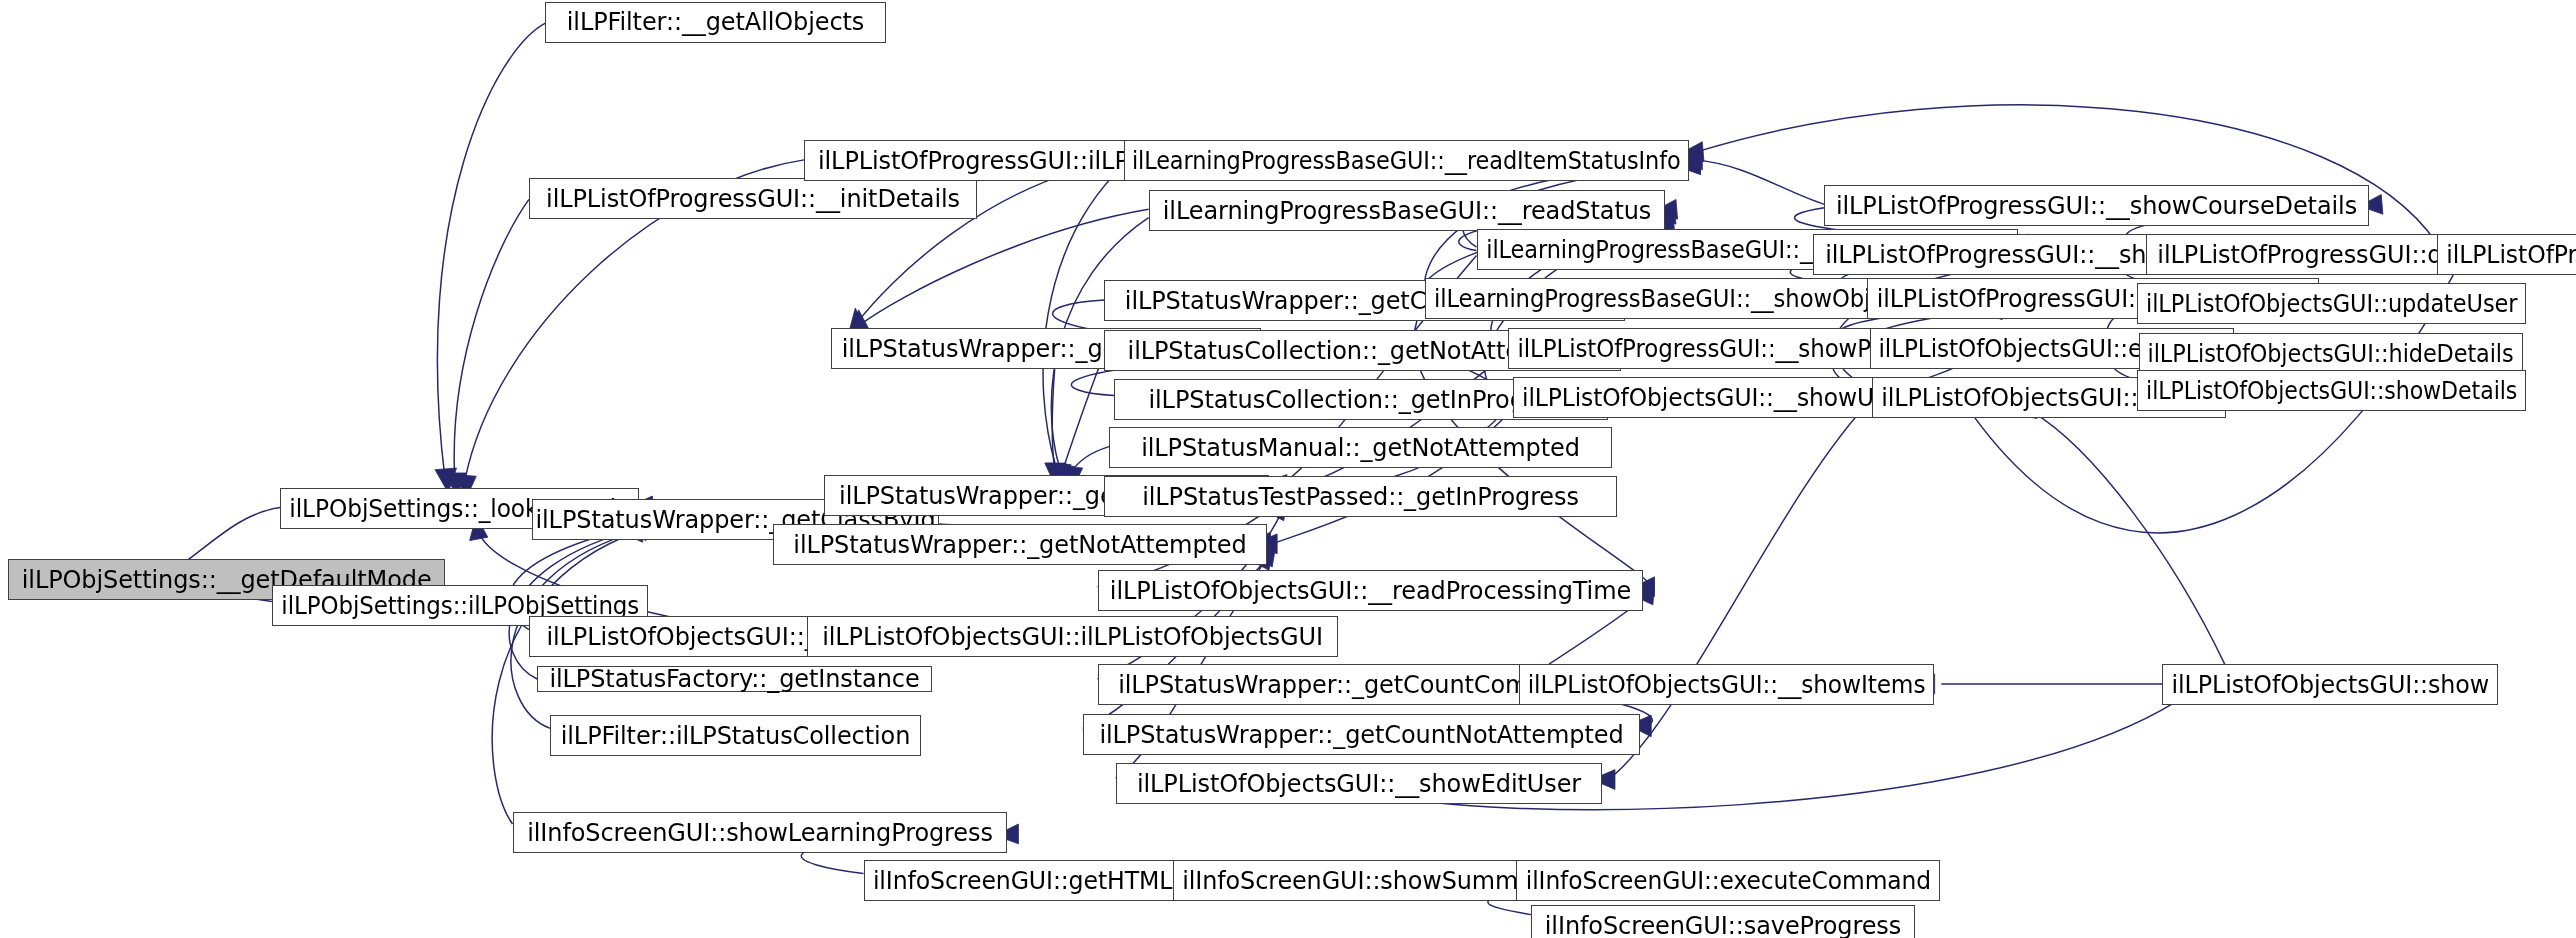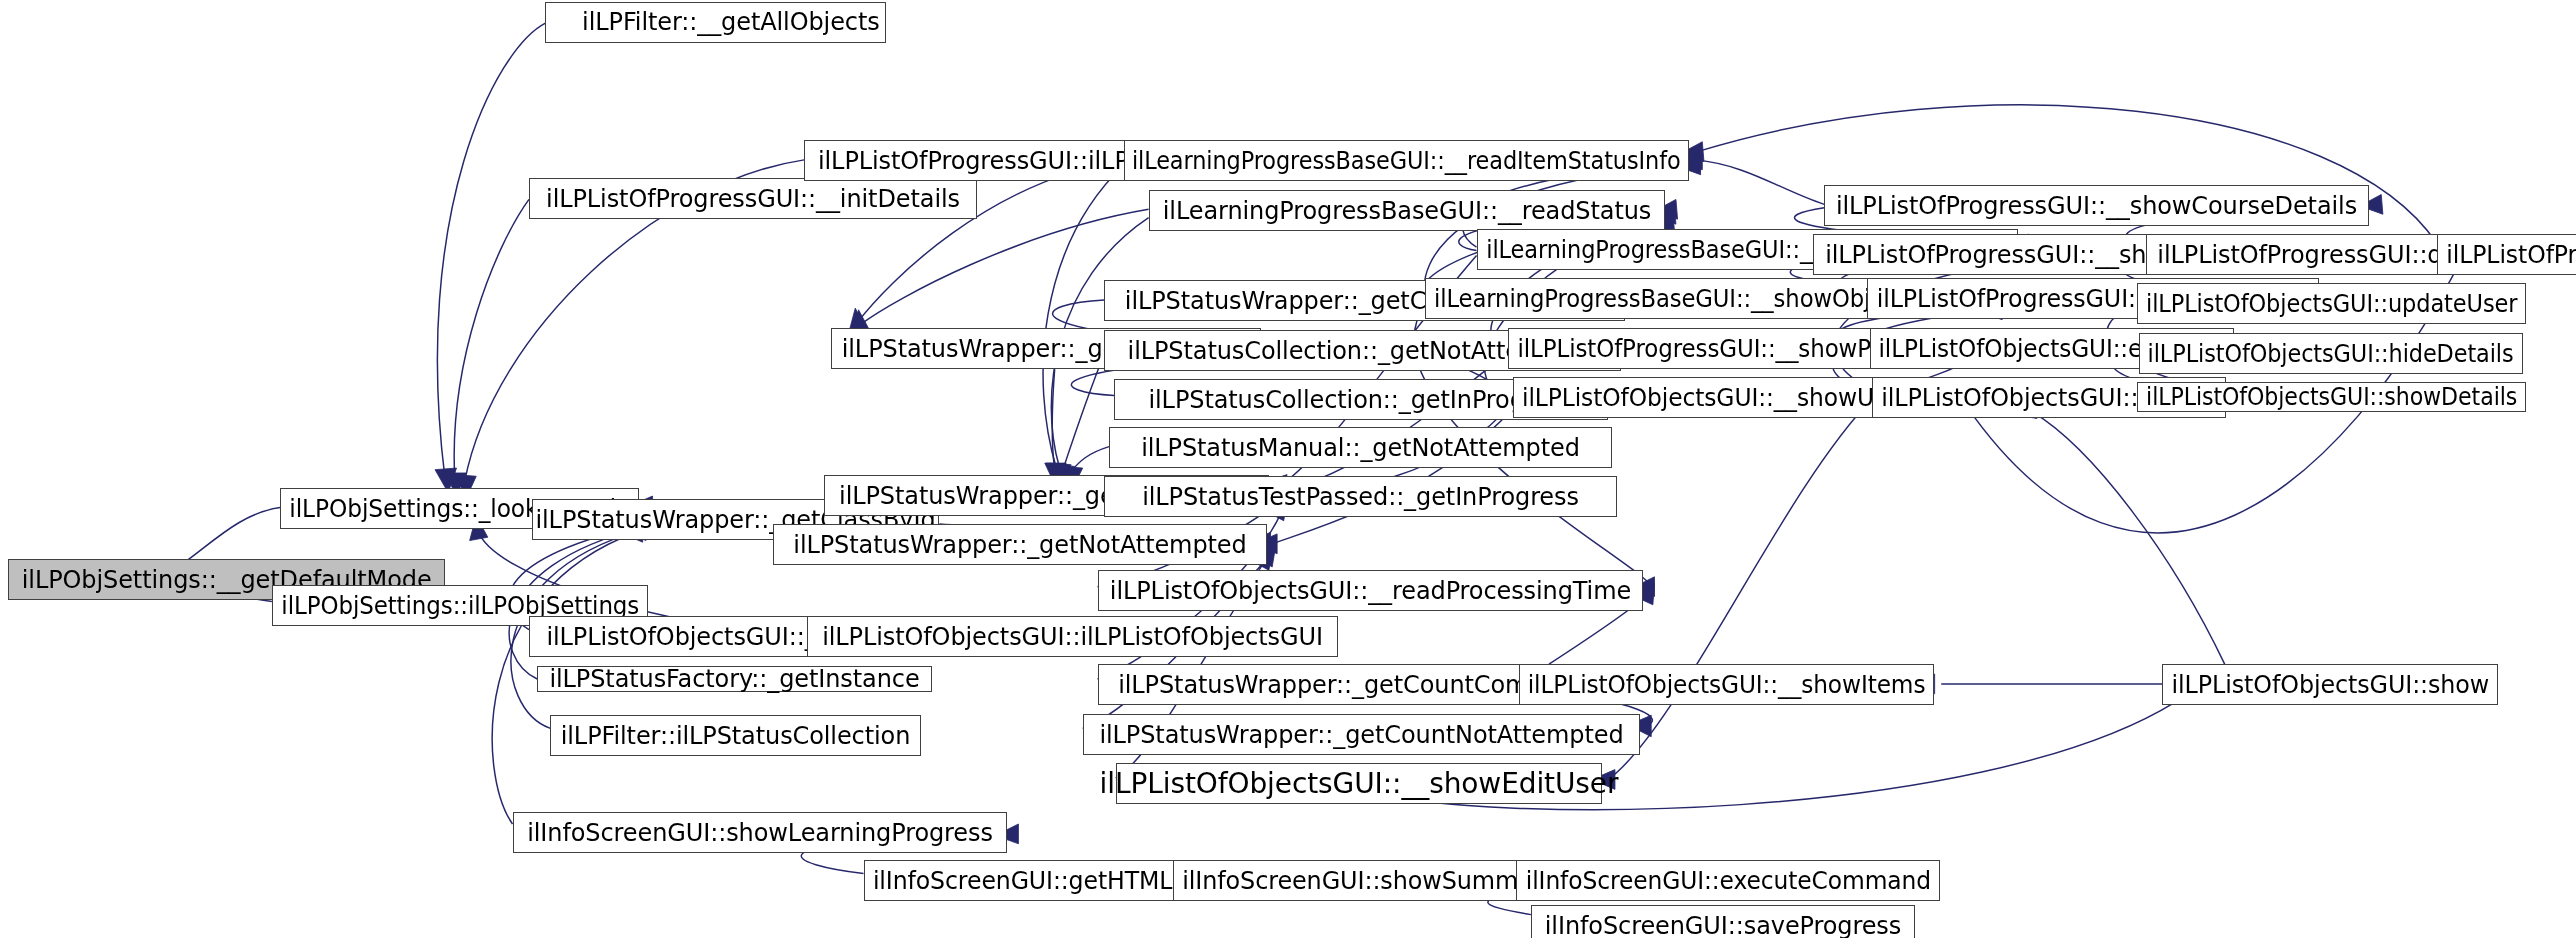--- a/index.html
+++ b/index.html
@@ -188,21 +188,21 @@
     </svg>
 <div class="node highlight" title="ilLPObjSettings::__getDefaultMode" style="left: 8.2px; top: 559px; width: 437px; height: 41px;">
       <span class="label" style="font-size: 24px;">ilLPObjSettings::__getDefaultMode</span>
     </div>
     <div class="node" title="ilLPObjSettings::_lookupMode" style="left: 280px; top: 488px; width: 359px; height: 41px;">
       <span class="label" style="font-size: 24px; transform: scaleX(0.971759);">ilLPObjSettings::_lookupMode</span>
     </div>
     <div class="node" title="ilLPObjSettings::ilLPObjSettings" style="left: 272px; top: 585px; width: 376px; height: 41px;">
       <span class="label" style="font-size: 24px; transform: scaleX(0.957352);">ilLPObjSettings::ilLPObjSettings</span>
     </div>
-    <div class="node" title="ilLPFilter::__getAllObjects" style="left: 545px; top: 1.6px; width: 341px; height: 41px; justify-content: flex-end;">
+    <div class="node" title="ilLPFilter::__getAllObjects" style="left: 545px; top: 1.6px; width: 341px; height: 41px;">
       <span class="label" style="font-size: 24px;">ilLPFilter::__getAllObjects</span>
     </div>
     <div class="node" title="ilLPListOfProgressGUI::__initDetails" style="left: 529px; top: 178px; width: 448px; height: 41px;">
       <span class="label" style="font-size: 24px;">ilLPListOfProgressGUI::__initDetails</span>
     </div>
     <div class="node" title="ilLPStatusFactory::_getClassById" style="left: 532px; top: 499px; width: 407px; height: 41px;">
       <span class="label" style="font-size: 24px;">ilLPStatusWrapper::_getClassById</span>
     </div>
     <div class="node" title="ilLPListOfObjectsGUI::__initDetails" style="left: 529px; top: 616px; width: 437px; height: 41px;">
       <span class="label" style="font-size: 24px;">ilLPListOfObjectsGUI::__initDetails</span>
@@ -258,21 +258,21 @@
     <div class="node" title="ilLPListOfObjectsGUI::__readProcessingTime" style="left: 1098px; top: 570px; width: 545px; height: 41px;">
       <span class="label" style="font-size: 24px;">ilLPListOfObjectsGUI::__readProcessingTime</span>
     </div>
     <div class="node" title="ilLPStatusWrapper::_getCountCompleted" style="left: 1098px; top: 664px; width: 526px; height: 41px;">
       <span class="label" style="font-size: 24px;">ilLPStatusWrapper::_getCountCompleted</span>
     </div>
     <div class="node" title="ilLPStatusWrapper::_getCountNotAttempted" style="left: 1083px; top: 714px; width: 557px; height: 41px;">
       <span class="label" style="font-size: 24px;">ilLPStatusWrapper::_getCountNotAttempted</span>
     </div>
     <div class="node" title="ilLPListOfObjectsGUI::__showEditUser" style="left: 1116px; top: 763px; width: 486px; height: 41px;">
-      <span class="label" style="font-size: 28px;">ilLPListOfObjectsGUI::__showEditUser</span>
+      <span class="label" style="font-size: 24px;">ilLPListOfObjectsGUI::__showEditUser</span>
     </div>
     <div class="node" title="ilInfoScreenGUI::showSummary" style="left: 1173px; top: 860px; width: 392px; height: 41px;">
       <span class="label" style="font-size: 24px; transform: scaleX(0.995671);">ilInfoScreenGUI::showSummary</span>
     </div>
     <div class="node" title="ilLearningProgressBaseGUI::__appendLPDetails" style="left: 1477px; top: 229px; width: 541px; height: 41px;">
       <span class="label" style="font-size: 24px; transform: scaleX(0.93614);">ilLearningProgressBaseGUI::__appendLPDetails</span>
     </div>
     <div class="node" title="ilLearningProgressBaseGUI::__showObjectDetails" style="left: 1425px; top: 278px; width: 567px; height: 41px;">
       <span class="label" style="font-size: 24px; transform: scaleX(0.946359);">ilLearningProgressBaseGUI::__showObjectDetails</span>
     </div>
@@ -311,20 +311,20 @@
     </div>
     <div class="node" title="ilLPListOfProgressGUI::details" style="left: 2146px; top: 234px; width: 372px; height: 41px;">
       <span class="label" style="font-size: 24px;">ilLPListOfProgressGUI::details</span>
     </div>
     <div class="node" title="ilLPListOfObjectsGUI::updateUser" style="left: 2137px; top: 283px; width: 389px; height: 41px;">
       <span class="label" style="font-size: 24px; transform: scaleX(0.936429);">ilLPListOfObjectsGUI::updateUser</span>
     </div>
     <div class="node" title="ilLPListOfObjectsGUI::hideDetails" style="left: 2139px; top: 333px; width: 384px; height: 41px;">
       <span class="label" style="font-size: 24px; transform: scaleX(0.932568);">ilLPListOfObjectsGUI::hideDetails</span>
     </div>
-    <div class="node" title="ilLPListOfObjectsGUI::showDetails" style="left: 2137px; top: 382px; width: 389px; height: 30px;">
+    <div class="node" title="ilLPListOfObjectsGUI::showDetails" style="left: 2137px; top: 370px; width: 389px; height: 41px;">
       <span class="label" style="font-size: 24px; transform: scaleX(0.922022);">ilLPListOfObjectsGUI::showDetails</span>
     </div>
     <div class="node" title="ilLPListOfProgressGUI::show" style="left: 2437px; top: 234px; width: 344px; height: 41px;">
       <span class="label" style="font-size: 24px; transform: scaleX(0.98244);">ilLPListOfProgressGUI::show</span>
     </div>
   </div>
 
 
 </body></html>

